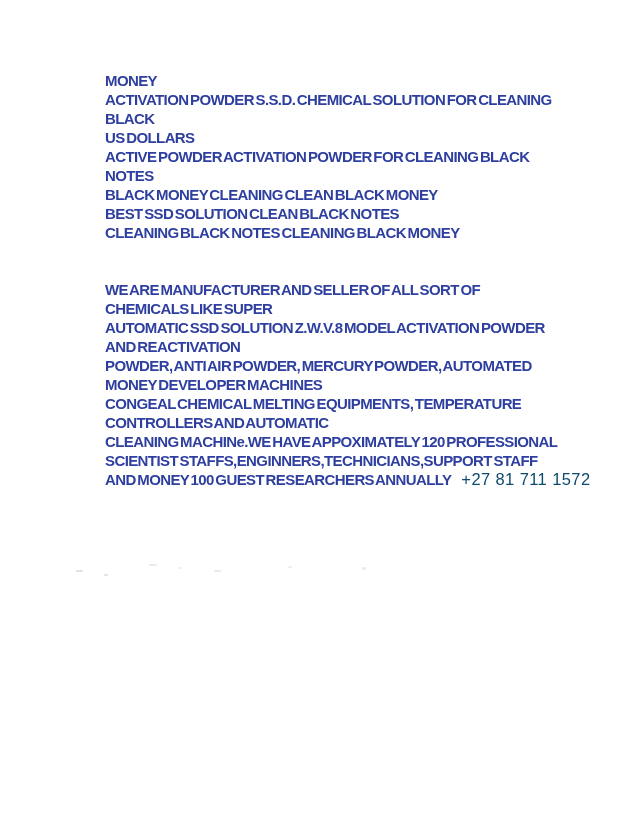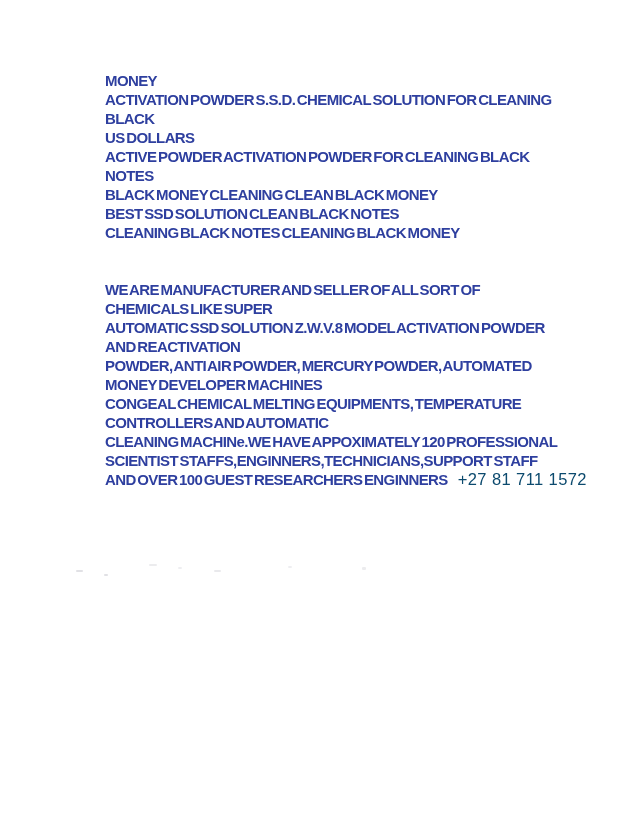--- a/index.html
+++ b/index.html
@@ -94,21 +94,21 @@
 CHEMICALS LIKE SUPER
 AUTOMATIC SSD SOLUTION Z.W.V.8 MODEL ACTIVATION POWDER
 AND REACTIVATION
 POWDER, ANTI AIR POWDER, MERCURY POWDER, AUTOMATED
 MONEY DEVELOPER MACHINES
 CONGEAL CHEMICAL MELTING EQUIPMENTS, TEMPERATURE
 CONTROLLERS AND AUTOMATIC
 CLEANING MACHINe.WE HAVE APPOXIMATELY 120 PROFESSIONAL
 SCIENTIST STAFFS,ENGINNERS,TECHNICIANS,SUPPORT STAFF</p>
 
-  <p class="closing-line"><span class="closing-text">AND OVER 100 GUEST RESEARCHERS ENGINNERS</span><span class="phone">+27 81 711 1572</span></p>
+  <p class="closing-line"><span class="closing-text">AND MONEY 100 GUEST RESEARCHERS ANNUALLY</span><span class="phone">+27 81 711 1572</span></p>
 
 </div>
 
 <div class="artifacts">
   <span class="speck" style="left:76px;  top:570px; width:7px; height:2px;"></span>
   <span class="speck" style="left:104px; top:574px; width:4px; height:2px;"></span>
   <span class="speck" style="left:149px; top:564px; width:8px; height:2px; opacity:0.35;"></span>
   <span class="speck" style="left:178px; top:567px; width:4px; height:2px; opacity:0.3;"></span>
   <span class="speck" style="left:214px; top:570px; width:7px; height:2px; opacity:0.4;"></span>
   <span class="speck" style="left:288px; top:566px; width:4px; height:2px; opacity:0.3;"></span>

